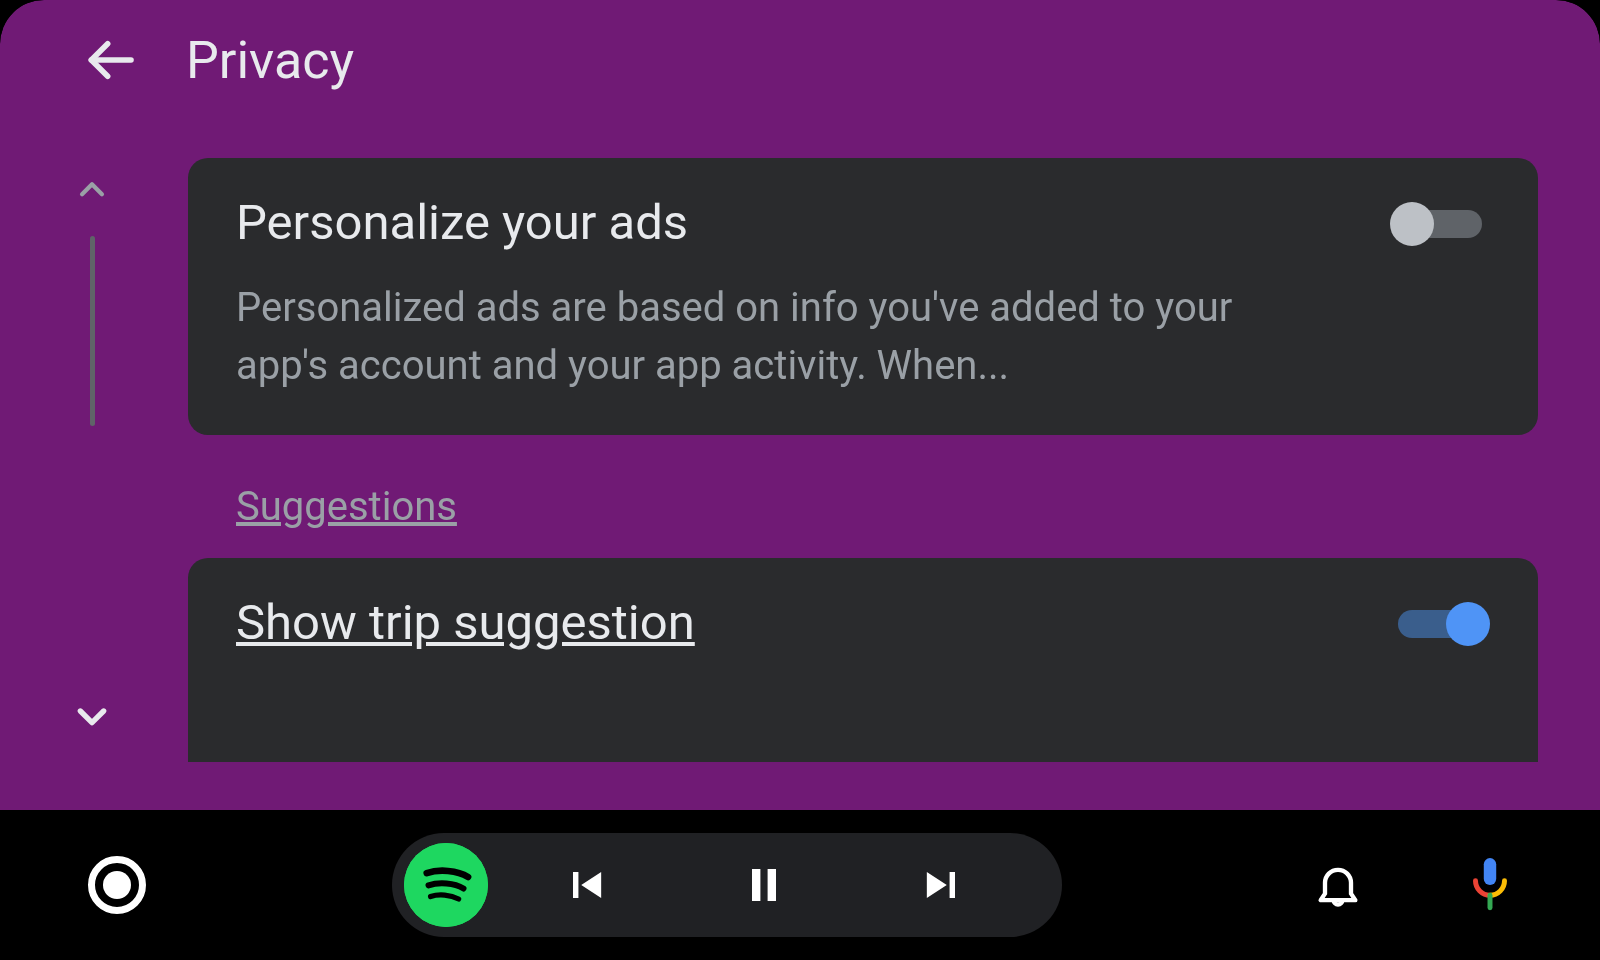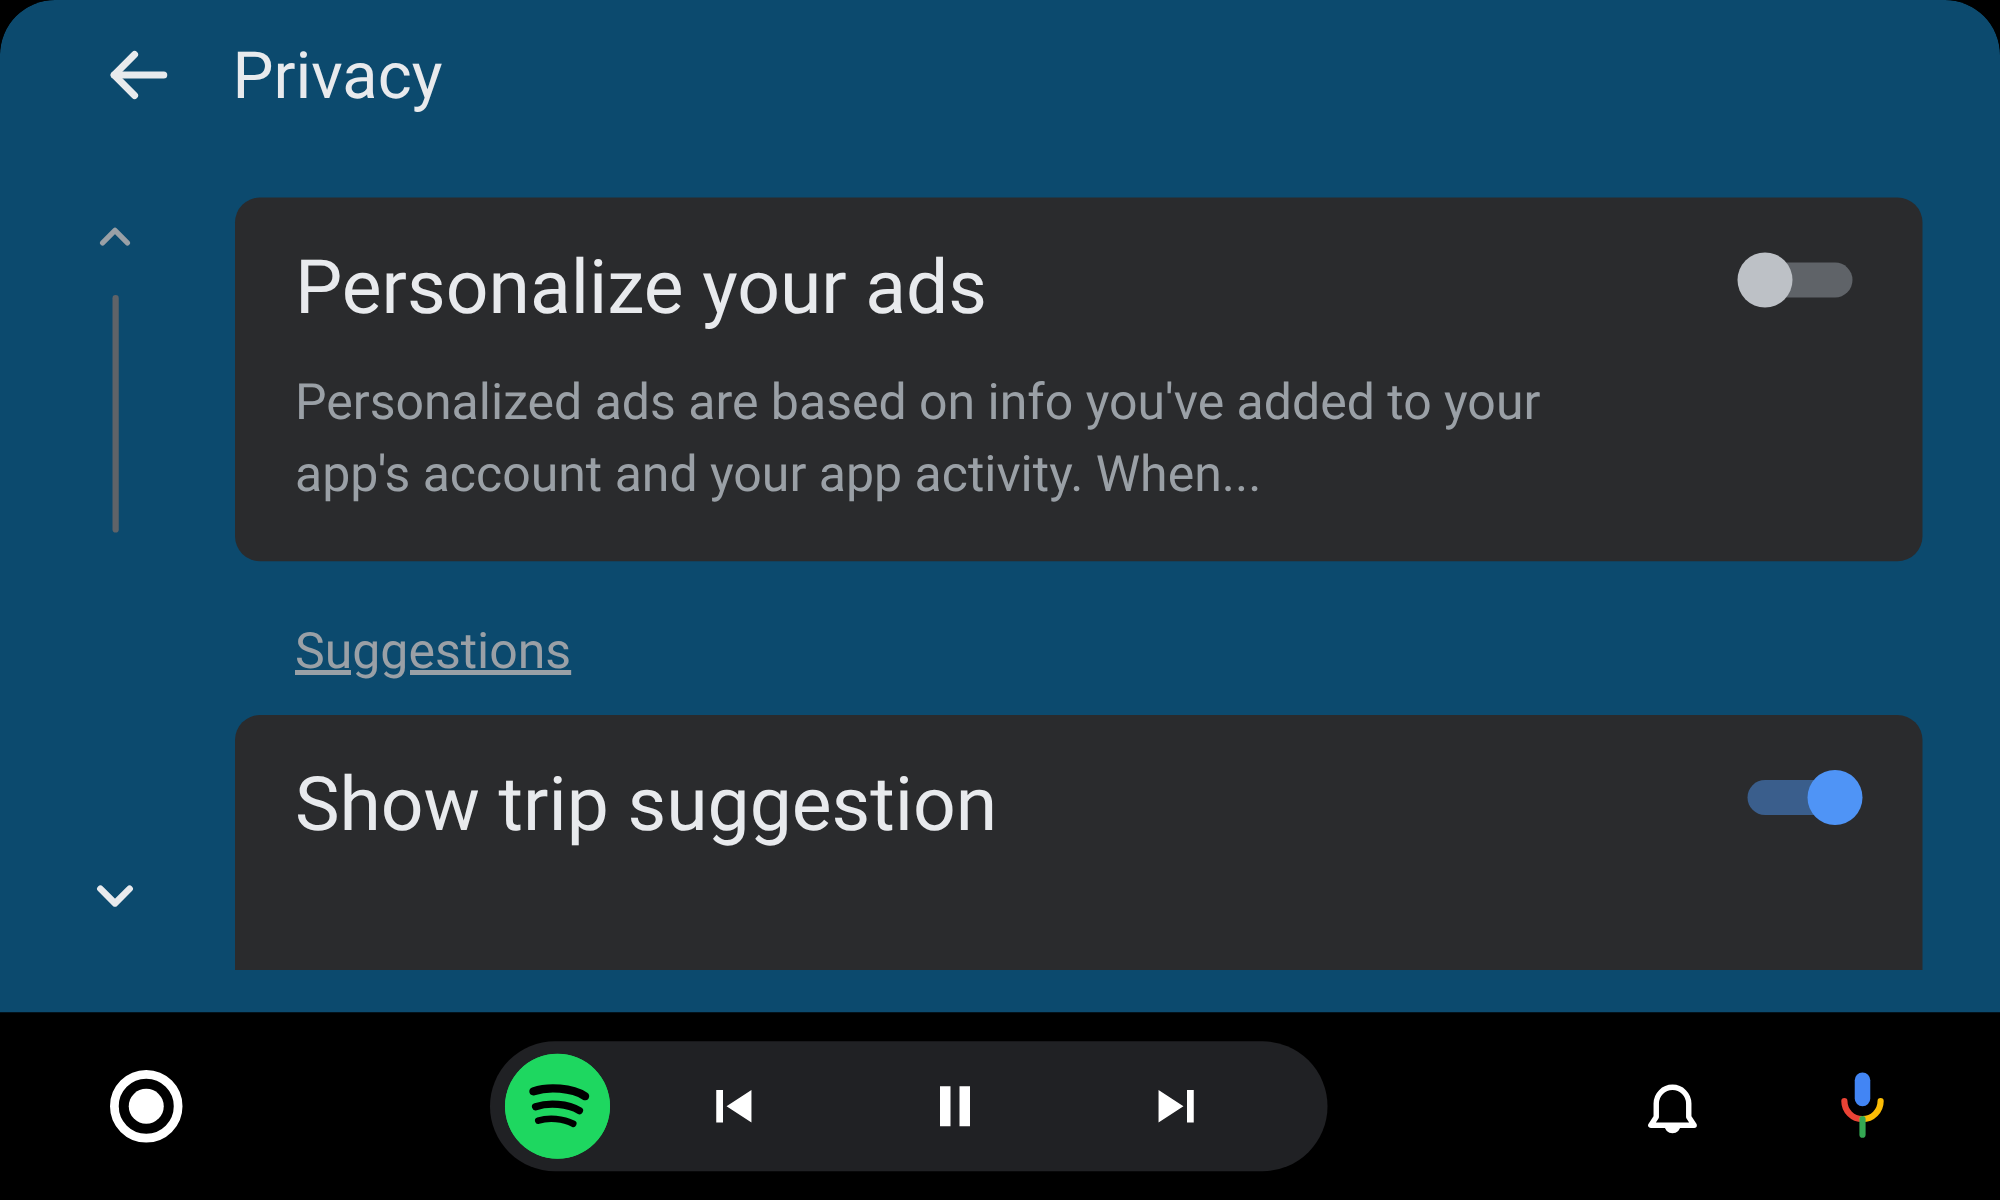--- a/index.html
+++ b/index.html
@@ -15,21 +15,21 @@
     position: absolute;
     left: 0; top: 0; right: 0; bottom: 0;
     background: #000;
     border-radius: 44px;
     overflow: hidden;
   }
   .content-area {
     position: absolute;
     left: 0; top: 0; right: 0;
     height: 810px;
-    background: #0c4a6e;
+    background: #701a75;
     border-radius: 44px 44px 0 0;
     overflow: hidden;
   }
 
   
   .header {
     display: flex;
     align-items: center;
     padding: 28px 60px 20px 78px;
     gap: 44px;
@@ -82,21 +82,21 @@
     padding: 36px 48px 40px 48px;
     margin-bottom: 48px;
   }
   .card-row {
     display:flex;
     align-items:flex-start;
     justify-content:space-between;
     gap: 40px;
   }
   .card-title {
-    font-size: 60px;
+    font-size: 49px;
     font-weight: 400;
     color: #e8eaed;
     margin-bottom: 28px;
   }
   .card-desc {
     font-size: 40px;
     line-height: 1.45;
     color: #9aa0a6;
     font-weight: 400;
     max-width: 1050px;
@@ -105,20 +105,21 @@
     font-size: 40px;
     color: #9aa0a6;
     margin: 0 0 28px 48px;
     text-decoration: underline;
   }
   .card.cut {
     border-radius: 20px 20px 0 0;
     padding-bottom: 0;
     height: 204px;
     overflow: hidden;
+    text-decoration: underline;
   }
 
   
   .toggle {
     position: relative;
     width: 100px; height: 48px;
     flex: 0 0 auto;
     margin-top: 6px;
   }
   .toggle-track {

